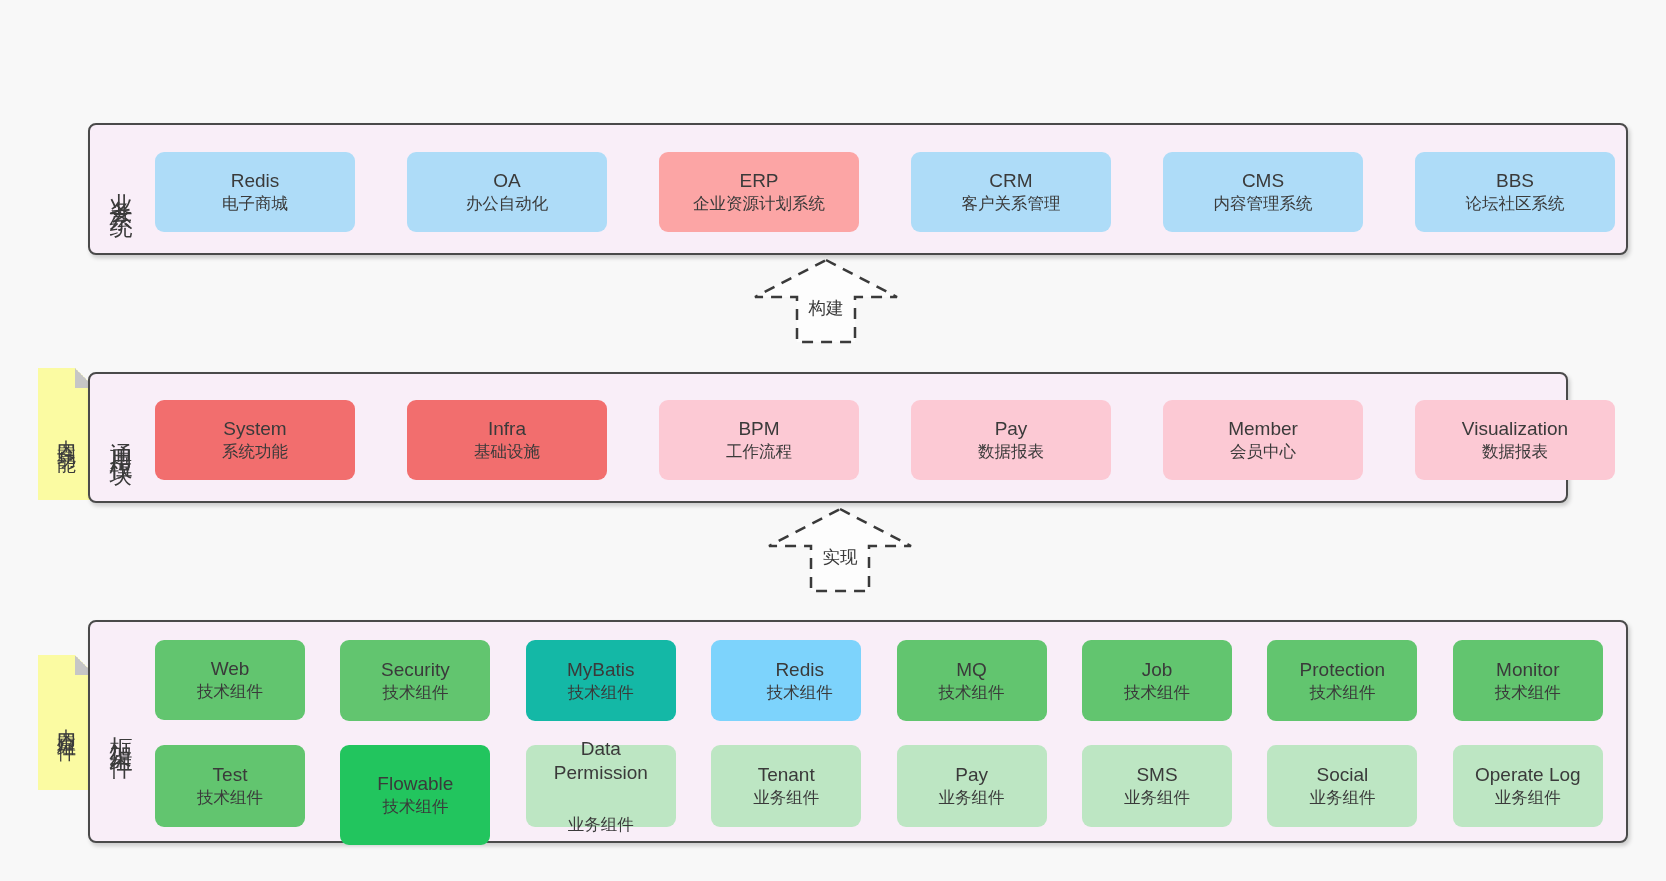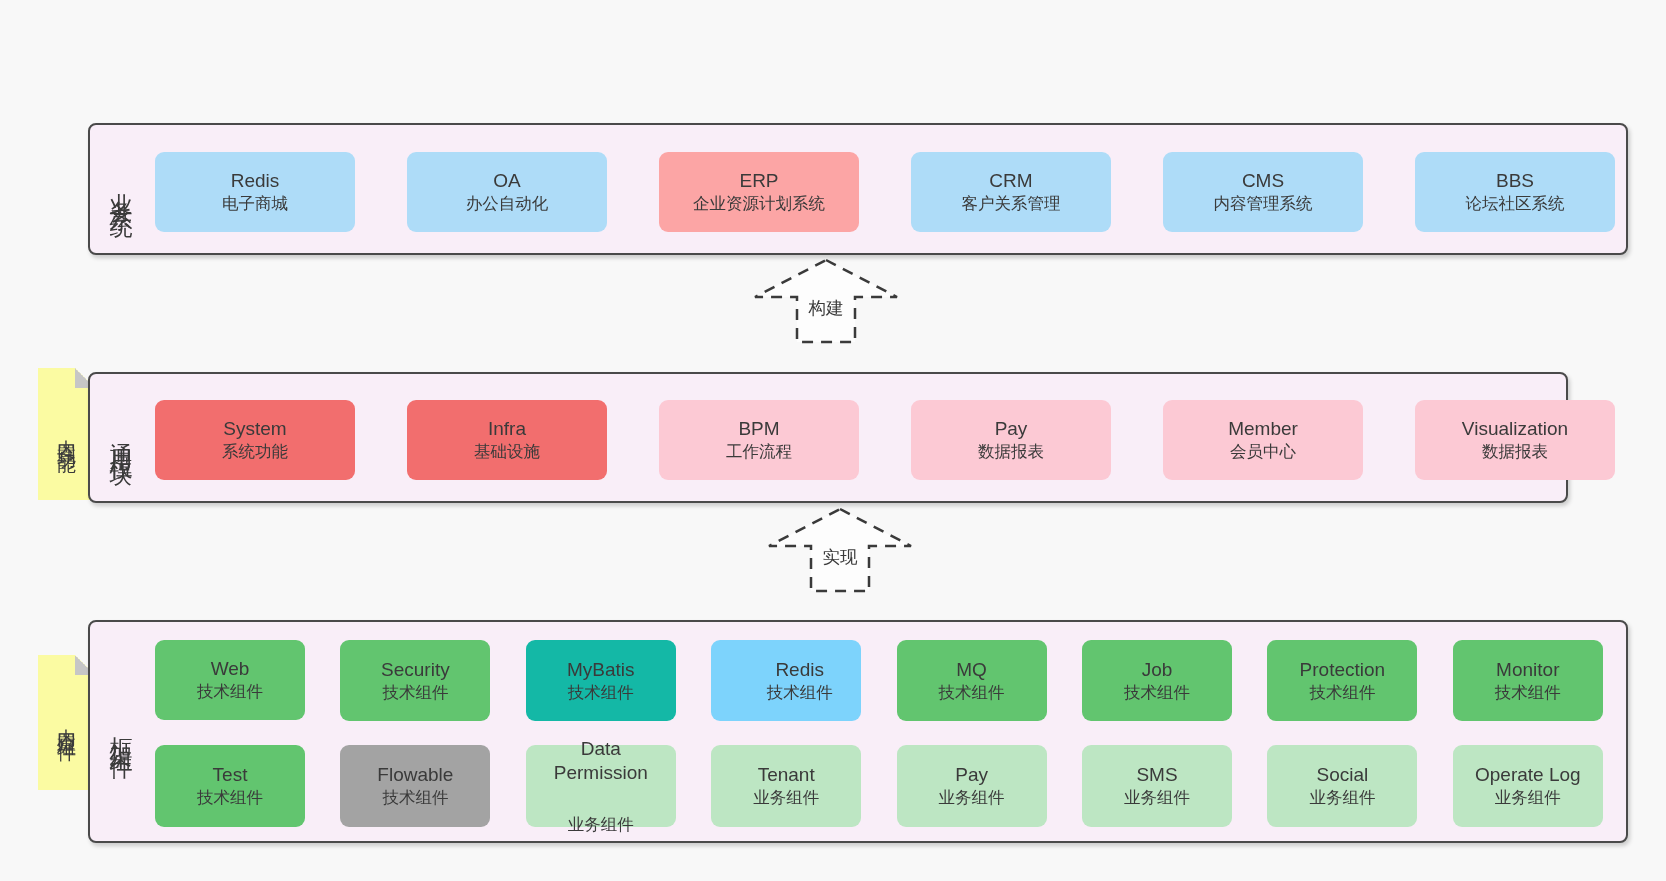--- a/index.html
+++ b/index.html
@@ -197,21 +197,21 @@
           <span class="zh">技术组件</span>
         </div>
         <div class="box" style="left: 1362.8px; top: 18px; width: 150px; height: 81px; background: rgb(98, 197, 111);">
           <span class="en">Monitor</span>
           <span class="zh">技术组件</span>
         </div>
         <div class="box" style="left: 65px; top: 123px; width: 150px; height: 82px; background: rgb(98, 197, 111);">
           <span class="en">Test</span>
           <span class="zh">技术组件</span>
         </div>
-        <div class="box" style="left: 250.4px; top: 123px; width: 150px; height: 82px; background: #a3a3a3;">
+        <div class="box" style="left: 250.4px; top: 123px; width: 150px; height: 100px; background: #22c55e;">
           <span class="en">Flowable</span>
           <span class="zh">技术组件</span>
         </div>
         <div class="box" style="left: 435.8px; top: 123px; width: 150px; height: 82px; background: rgb(189, 230, 195); gap: 28px;">
           <span class="en">Data Permission</span>
           <span class="zh">业务组件</span>
         </div>
         <div class="box" style="left: 621.2px; top: 123px; width: 150px; height: 82px; background: rgb(189, 230, 195);">
           <span class="en">Tenant</span>
           <span class="zh">业务组件</span>

